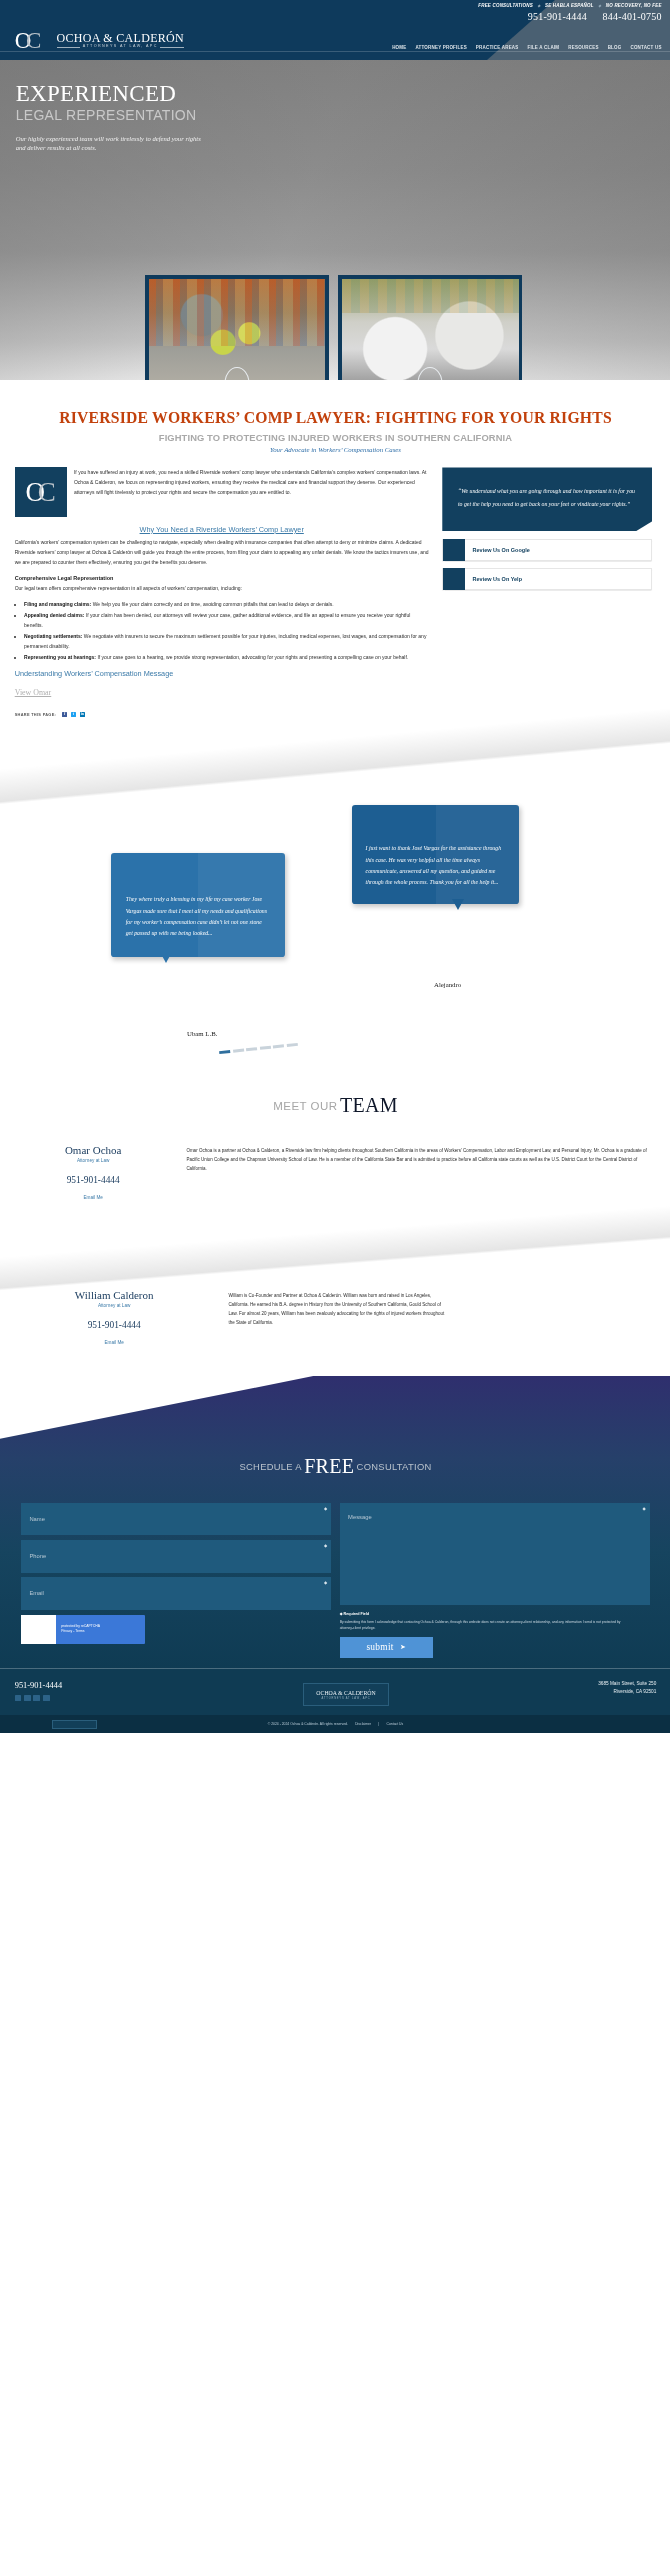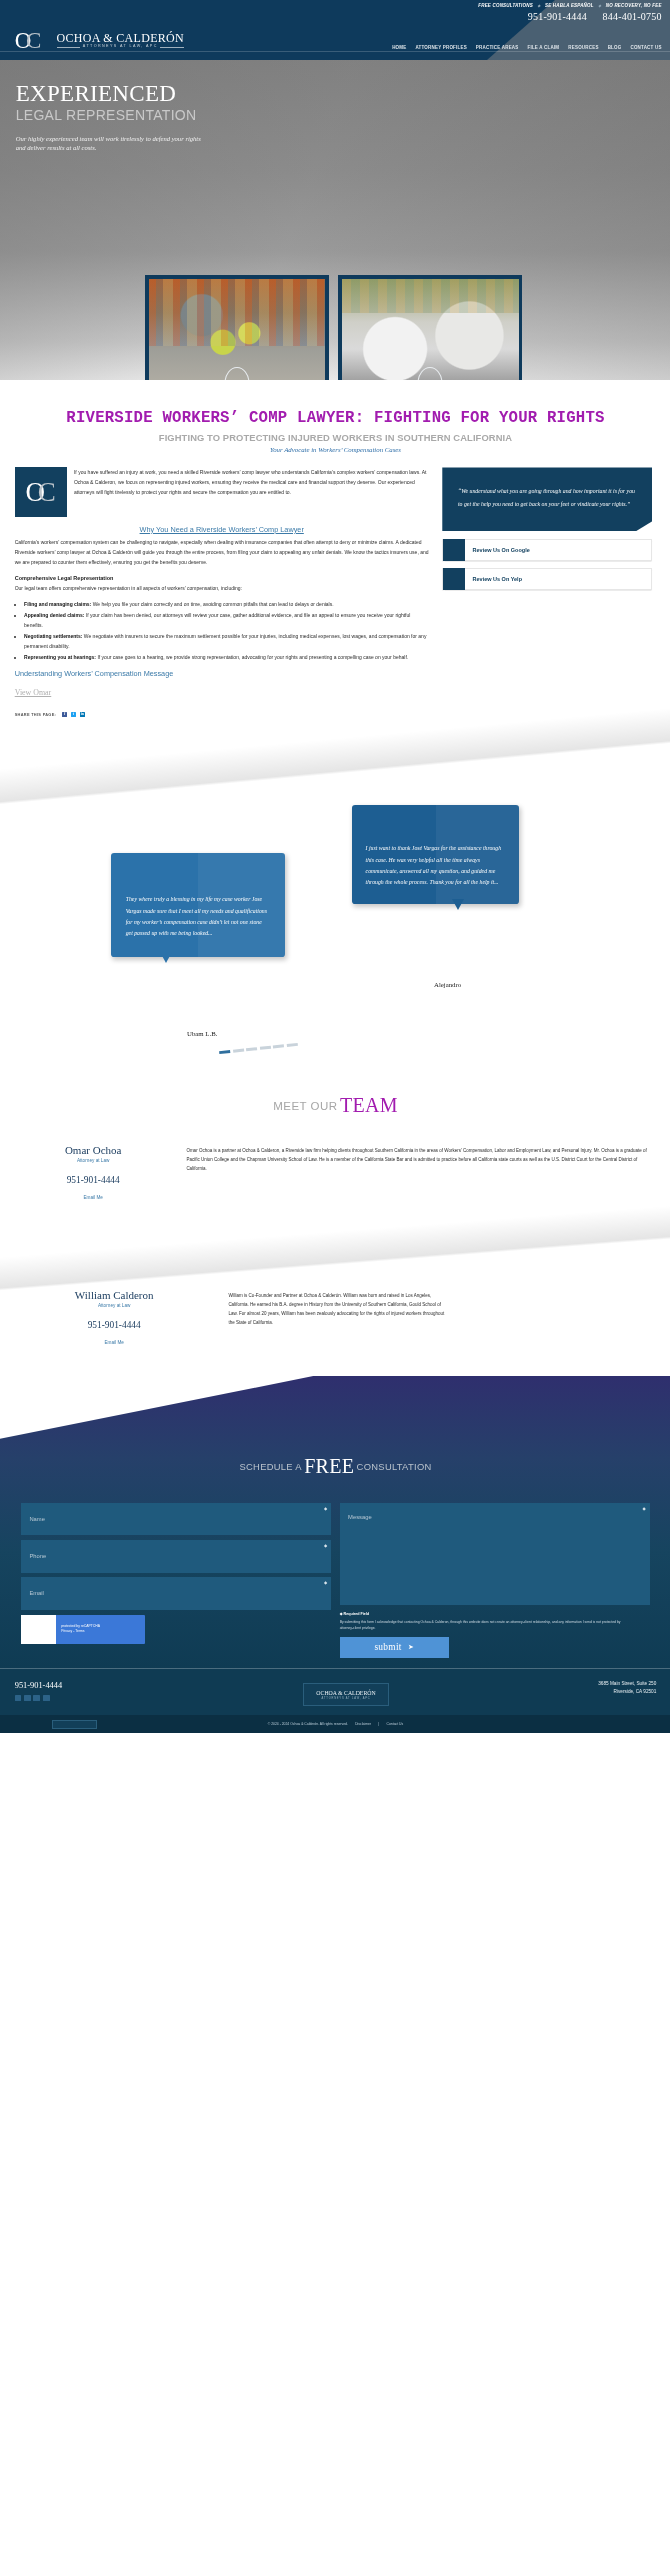--- a/index.html
+++ b/index.html
@@ -82,21 +82,21 @@
   }
   .card-ring {
     position: absolute; left: 50%; transform: translateX(-50%); top: 92px;
     width: 25px; height: 32.5px; border: 1.6px solid #e9edf0; border-radius: 50%;
     z-index: 6;
   }
 
   
   .content { width: 671px; padding: 29px 0 0 0; }
   .titleblock { text-align: center; }
-  .title-h1 { font-family: Liberation Mono, monospace; font-size: 15.7px; color: #a21caf; line-height: 1.18; letter-spacing: 0.2px; }
+  .title-h1 { font-family: Liberation Serif, serif; font-size: 15.7px; color: #c2410c; line-height: 1.18; letter-spacing: 0.2px; }
   .title-h2 { font-family: "Liberation Sans", sans-serif; font-size: 9.4px; color: #a9a9a9; margin-top: 4.2px; letter-spacing: 0.1px; }
   .title-h3 { font-family: "Liberation Serif", serif; font-style: italic; font-size: 6.8px; color: #2e6ea8; margin-top: 3.1px; }
 
   .cols { display: flex; gap: 13.6px; padding: 14.7px 14.7px 0 14.7px; align-items: flex-start; }
   .leftcol { width: 414px; }
   .rightcol { width: 210px; }
 
   .intro-row { display: flex; gap: 7.3px; }
   .oc-badge {
     width: 52px; height: 50px; background: #12405f; flex: none;
@@ -159,21 +159,21 @@
   .n1 { left: 187px; top: 308px; }
   .n2 { left: 434px; top: 259px; }
   .dots { position: absolute; left: 219px; top: 325px; display: flex; gap: 2.6px; transform: rotate(-6deg); }
   .dots i { width: 11px; height: 2.6px; background: #c9d3db; display: block; }
   .dots i.on { background: #2f6f9e; }
 
   
   .team-wrap { position: relative; }
   .team-title { text-align: center; padding: 9.4px 0 0 0; }
   .team-title .small { font-family: "Liberation Sans", sans-serif; font-size: 11.5px; color: #a6a6a6; letter-spacing: 0.5px; vertical-align: middle; }
-  .team-title .big { font-family: "Liberation Serif", serif; font-size: 20px; color: #a21caf; letter-spacing: 0.3px; vertical-align: middle; }
+  .team-title .big { font-family: "Liberation Serif", serif; font-size: 20px; color: #0f172a; letter-spacing: 0.3px; vertical-align: middle; }
 
   .atty { display: flex; padding: 27px 14.7px 0 14.7px; gap: 14.7px; }
   .atty-left { width: 157px; text-align: center; flex: none; }
   .atty-left.r2 { width: 199px; text-align: center; }
   .atty-name { font-family: "Liberation Serif", serif; font-size: 11px; color: #17395c; }
   .atty-role { font-size: 4.7px; color: #3b7aa8; margin-top: 2.1px; }
   .atty-phone { font-family: "Liberation Serif", serif; font-size: 9.4px; color: #17395c; margin-top: 12.6px; display:block; text-decoration: none;}
   .atty-email { font-size: 4.7px; color: #3b7aa8; margin-top: 9.4px; display: block; text-decoration: none; }
   .atty-bio { font-size: 4.5px; line-height: 2.0; color: #2b2b2b; padding-top: 2.1px; }
 
@@ -209,21 +209,21 @@
   .req-note { font-size: 3.7px; font-weight: bold; color: #ffffff; margin-top: 2.1px; }
   .disc { font-size: 3.4px; line-height: 1.9; color: #cddae3; margin-top: 3.1px; max-width: 293px; }
 
   .captcha {
     margin-top: 5.2px; width: 124px; height: 29px; background: #3b78d8; display: flex; align-items: center;
     padding-left: 0; border-radius: 1px;
   }
   .captcha .box { width: 35px; height: 29px; background: #fff; flex: none; }
   .captcha .ctext { color: #fff; font-size: 3.4px; line-height: 1.5; padding-left: 5.2px; }
   .submit-btn {
-    margin-top: 5.2px; width: 109px; height: 21px; background: #4f93d6; color: #ffffff;
+    margin-top: 5.2px; width: 93px; height: 21px; background: #4f93d6; color: #ffffff;
     font-family: "Liberation Serif", serif; font-size: 9.4px; letter-spacing: 0.3px;
     display: flex; align-items: center; justify-content: center; gap: 6.3px; border: none; cursor: pointer;
   }
   .submit-btn .arrow { font-size: 6.8px; }
 
   
   .footer { background: #0f3b53; padding: 11.5px 14.7px 9.4px 14.7px; display: flex; align-items: flex-start; }
   .f-left { width: 178px; }
   .f-phone { font-family: "Liberation Serif", serif; font-size: 8.4px; color: #ffffff; text-decoration: none; }
   .f-social { display: flex; gap: 2.6px; margin-top: 4.2px; }

